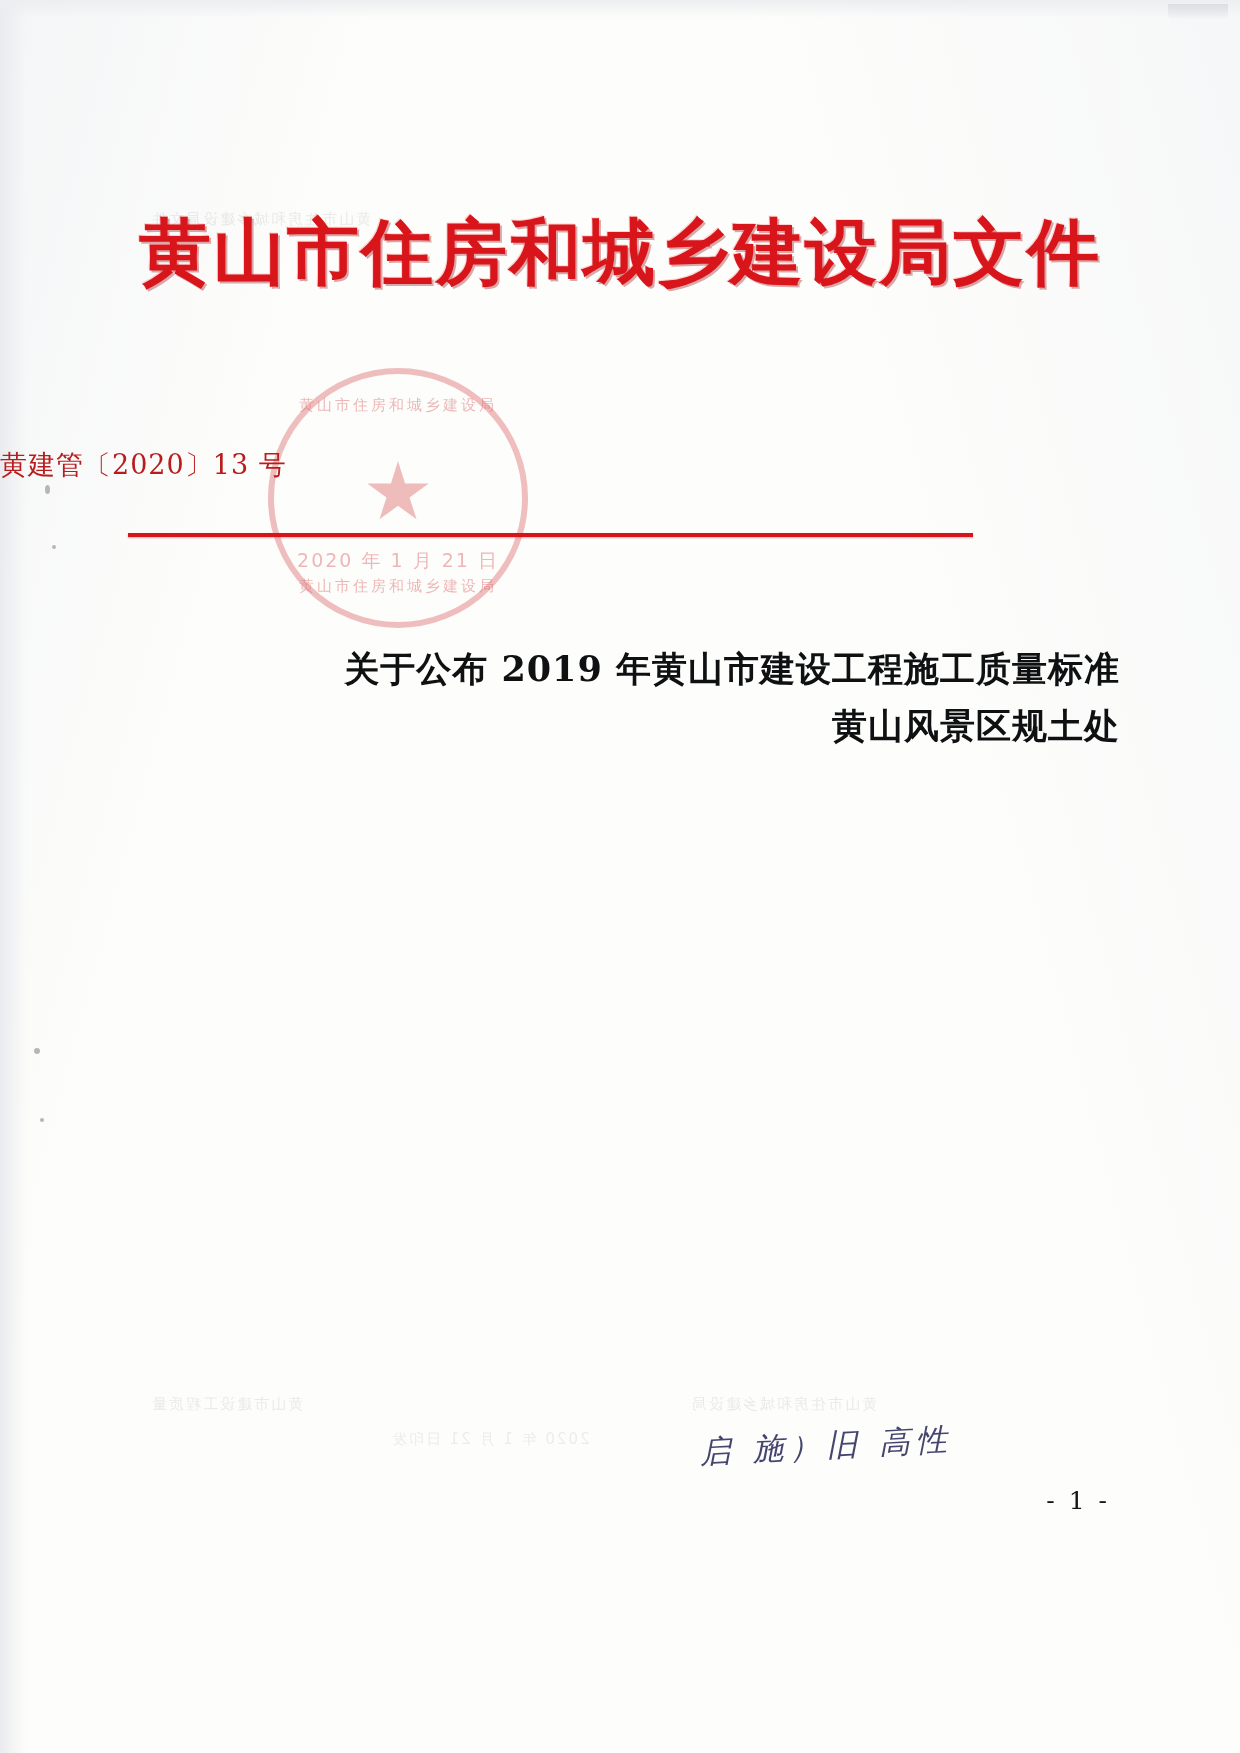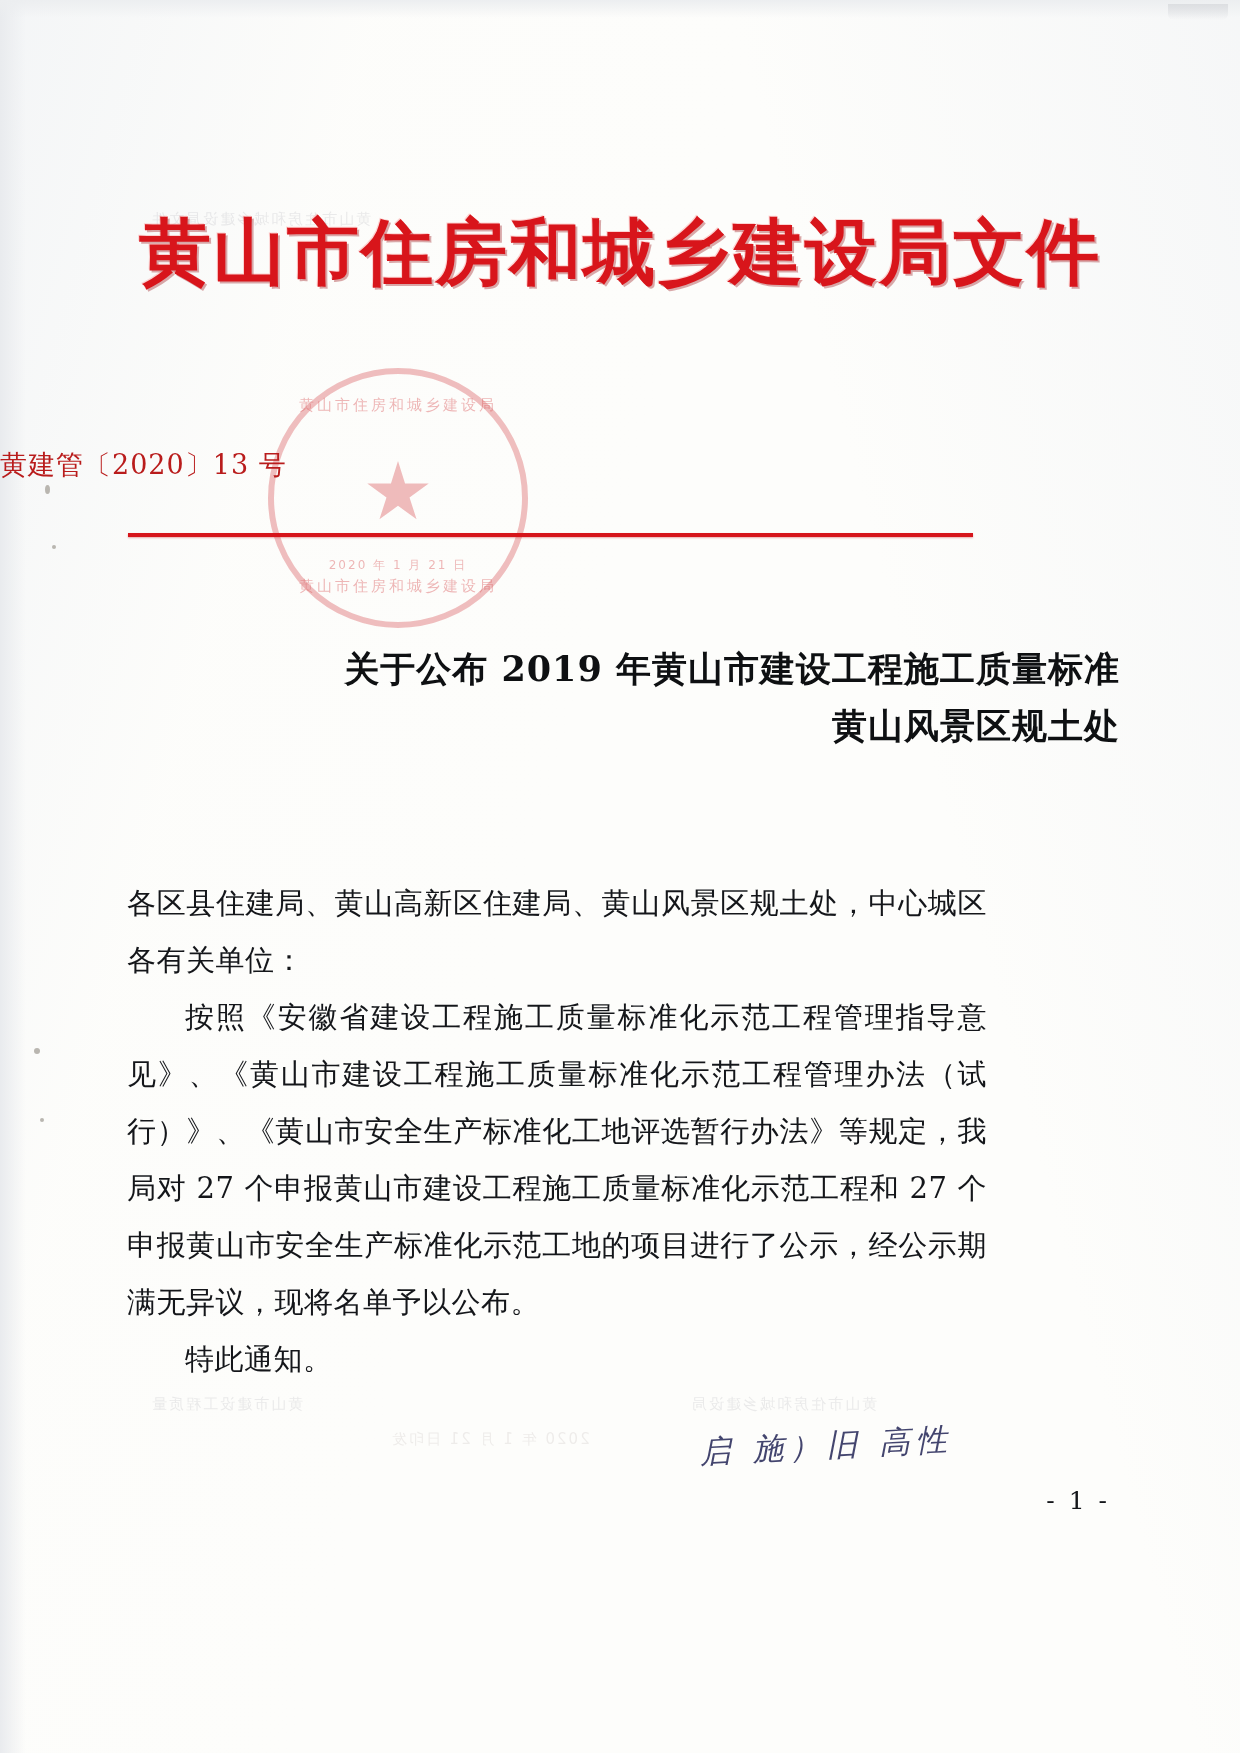--- a/index.html
+++ b/index.html
@@ -144,21 +144,21 @@
   }
   .seal-arc-text span {
     position: absolute;
     width: 100%;
     text-align: center;
   }
   .seal-top-text { top: 22px; }
   .seal-bottom-text { bottom: 26px; }
   .seal-date-text {
     bottom: 48px;
-    font-size: 12px;
+    font-size: 19px;
     letter-spacing: 2px;
   }
 
   .title-block {
     position: absolute;
     top: 640px;
     left: 120px;
     width: 1000px;
     text-align: right;
     font-family: "DejaVu Serif", serif;
@@ -256,23 +256,18 @@
 
   <div class="doc-number">黄建管〔2020〕13 号</div>
 
   <div class="red-rule"></div>
 
   <div class="title-block">
     <span class="title-line">关于公布 2019 年黄山市建设工程施工质量标准</span>
     <span class="title-line">黄山风景区规土处</span>
   </div>
 
-  <div class="body-block">
-    <p class="para">各区县住建局、黄山高新区住建局、黄山风景区规土处，中心城区各有关单位：</p>
-    <p class="para indent">按照《安徽省建设工程施工质量标准化示范工程管理指导意见》、《黄山市建设工程施工质量标准化示范工程管理办法（试行）》、《黄山市安全生产标准化工地评选暂行办法》等规定，我局对 27 个申报黄山市建设工程施工质量标准化示范工程和 27 个申报黄山市安全生产标准化示范工地的项目进行了公示，经公示期满无异议，现将名单予以公布。</p>
-    <p class="para indent">特此通知。</p>
-  </div>
 
   <div class="signature">启 施）旧 高性</div>
 
   <div class="page-number">- 1 -</div>
 
 </div>
 
 </body></html>

